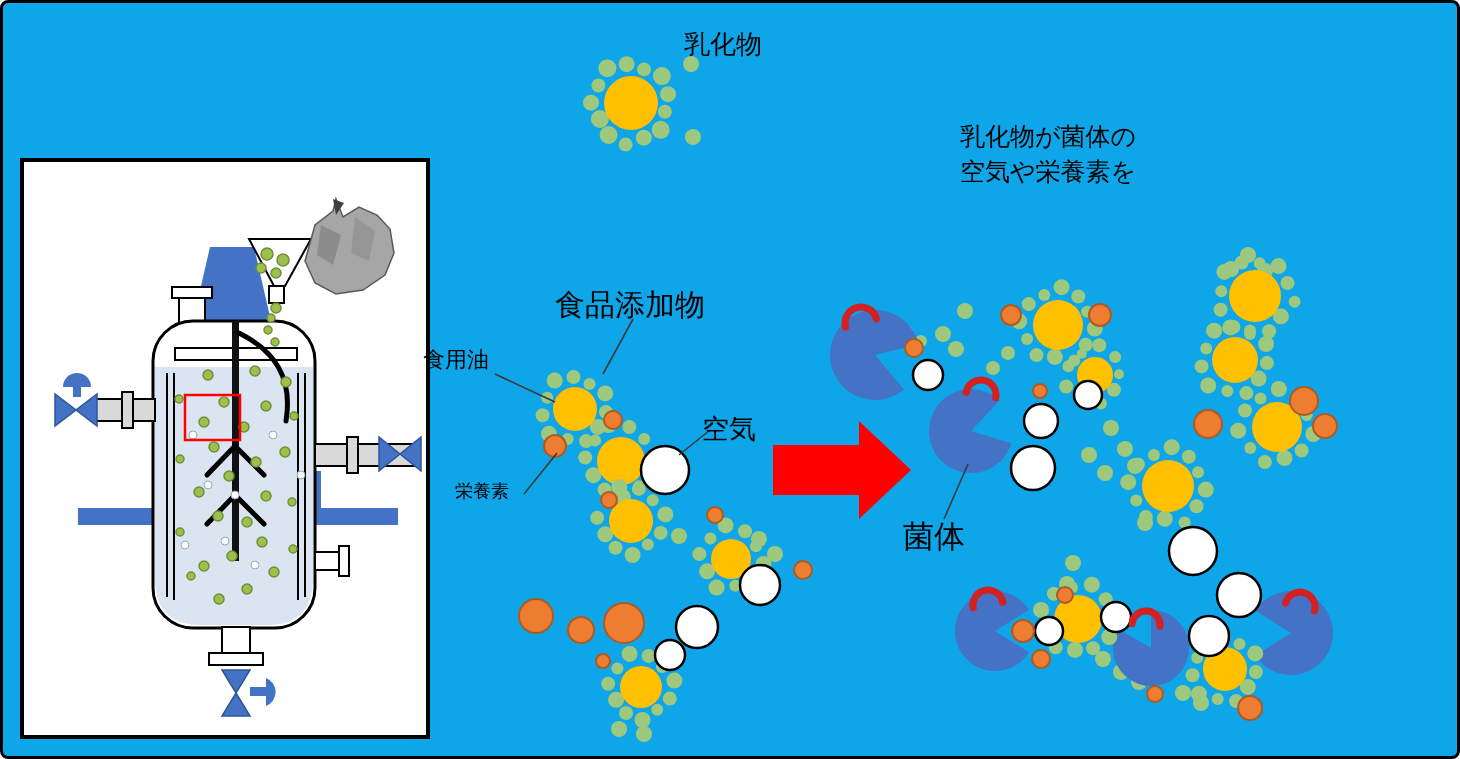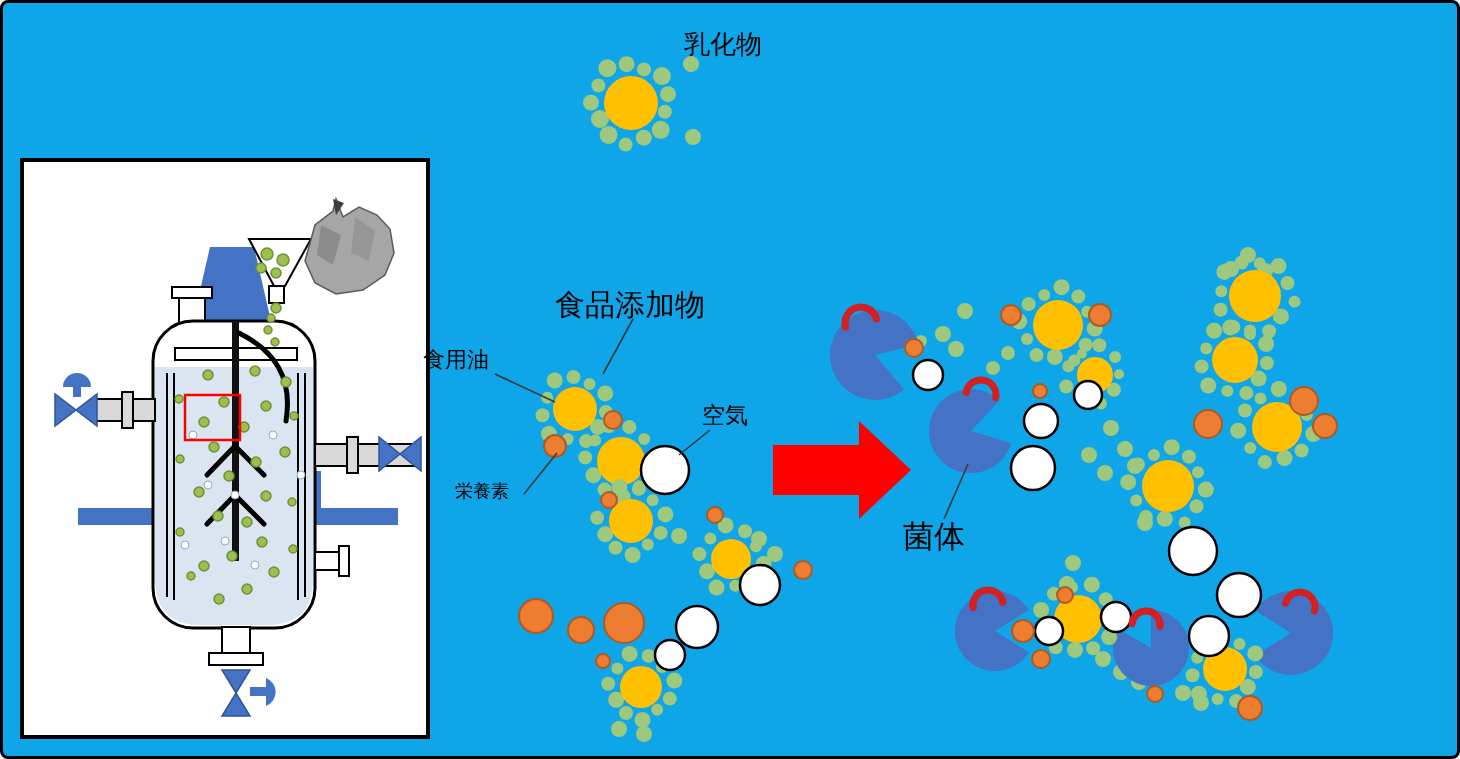--- a/index.html
+++ b/index.html
@@ -449,21 +449,23 @@
       <line class="leader" x1="521" y1="491" x2="554" y2="450"></line>
       <line class="leader" x1="941" y1="516" x2="965" y2="461"></line>
     </g>
 
     <polygon points="770,442 856,442 856,418 908,467 856,516 856,492 770,492" stroke-width="2" fill="#FF0000"></polygon>
   </svg>
 
   <div class="lbl" style="left:681px;top:27px;font-size:26px">乳化物</div>
 
   <div class="lbl" style="left:957px;top:116px;font-size:25px">
+    <div class="note-line">乳化物が菌体の</div>
+    <div class="note-line">空気や栄養素を</div>
   </div>
 
   <div class="lbl" style="left:552px;top:285px;font-size:30px">食品添加物</div>
   <div class="lbl" style="left:420px;top:345px;font-size:22px">食用油</div>
-  <div class="lbl" style="left:699px;top:400px;font-size:23px">空気</div>
+  <div class="lbl" style="left:699px;top:412px;font-size:27px">空気</div>
   <div class="lbl" style="left:452px;top:479px;font-size:18px">栄養素</div>
   <div class="lbl" style="left:900px;top:517px;font-size:31px">菌体</div>
 
 </div>
 
 </body></html>

